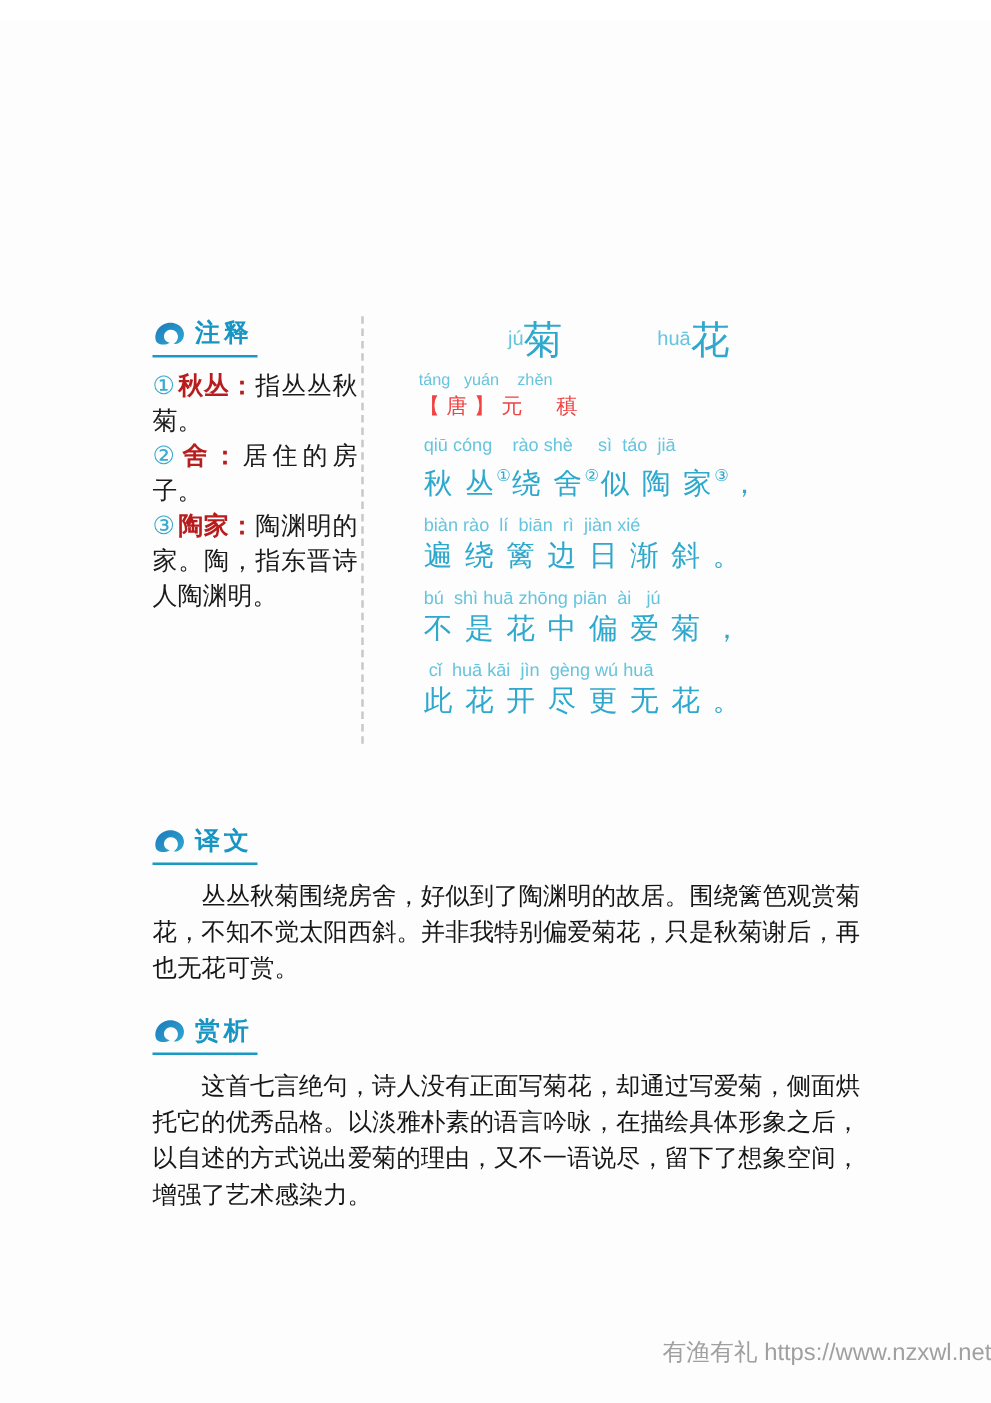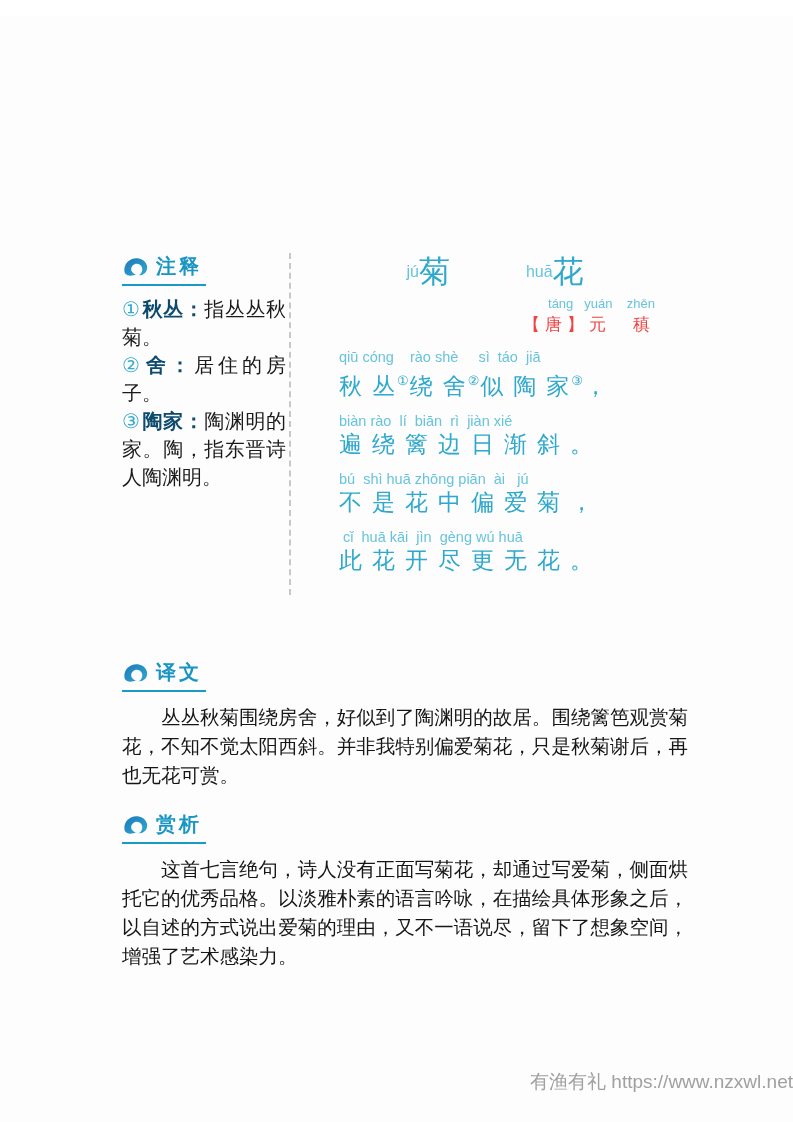--- a/index.html
+++ b/index.html
@@ -12,30 +12,30 @@
     border-bottom:2px solid #189ac4;padding:0 4px 4px 0;}
   .sec-title{font-family:"Liberation Sans",sans-serif;font-weight:bold;
     font-size:20px;color:#1895c2;letter-spacing:3px;}
   .wave{width:27px;height:22px;flex:0 0 auto;}
   
   .top{position:absolute;top:237px;left:122px;display:flex;}
   .notes-col{width:164px;}
   .notes-body{margin-top:9px;font-size:20px;line-height:28px;text-align:justify;}
   .note-item{text-align:justify;text-justify:inter-character;}
   .note-num{color:#35abce;margin-right:2px;}
-  .note-term{font-weight:bold;color:#0c4a6e;}
+  .note-term{font-weight:bold;color:#b91c1c;}
   .note-def{color:#1a1a1a;}
   .divider{border-left:2px dashed #c8c8c8;height:342px;margin-left:3px;}
   .poem-col{margin-left:44px;width:320px;}
   
   .poem-title-row{display:flex;justify-content:center;gap:76px;margin-top:2px;}
   .title-char{display:flex;flex-direction:row;align-items:center;}
   .title-py{font-family:"Liberation Sans",sans-serif;font-size:16px;color:#67c4dd;}
   .title-ch{font-size:31px;color:#2ea8cc;line-height:34px;}
-  .author{display:flex;flex-direction:column;align-items:flex-end;margin-top:7px;}
+  .author{display:flex;flex-direction:column;align-items:flex-start;margin-top:7px;}
   .author-py{font-family:"Liberation Sans",sans-serif;font-size:13px;color:#67c4dd;white-space:pre;}
   .author-ch{font-size:17px;color:#ef4444;letter-spacing:5px;margin-top:2px;}
   .verses{margin-top:13px;padding-left:4px;}
   .verse-block{margin-bottom:13px;}
   .verse-py{font-family:"Liberation Sans",sans-serif;font-size:14.5px;color:#67c4dd;white-space:pre;}
   .verse-ch{font-size:23px;color:#2ea8cc;letter-spacing:10px;white-space:nowrap;margin-top:3px;line-height:26px;}
   sup.ref{font-size:13px;color:#2ea8cc;letter-spacing:0;vertical-align:9px;margin-left:-8px;margin-right:1px;}
   
   .section{position:absolute;left:122px;width:566px;}
   .sec-translation{top:643px;}

